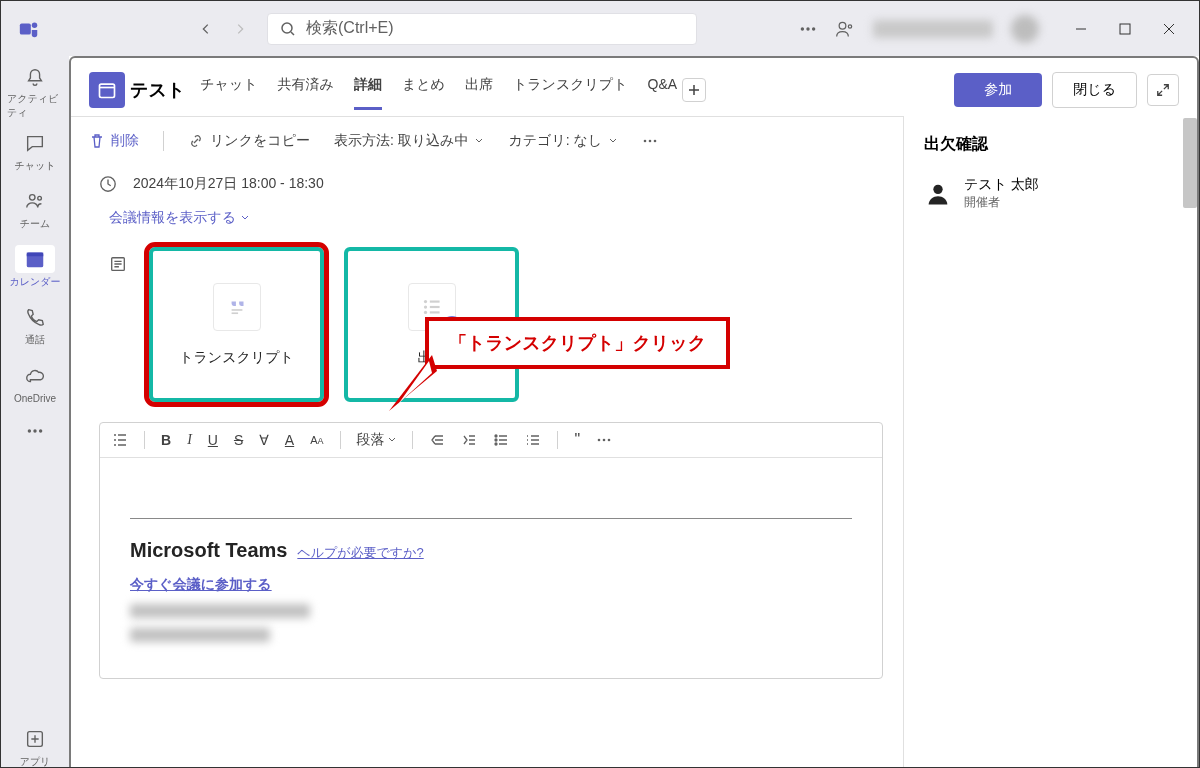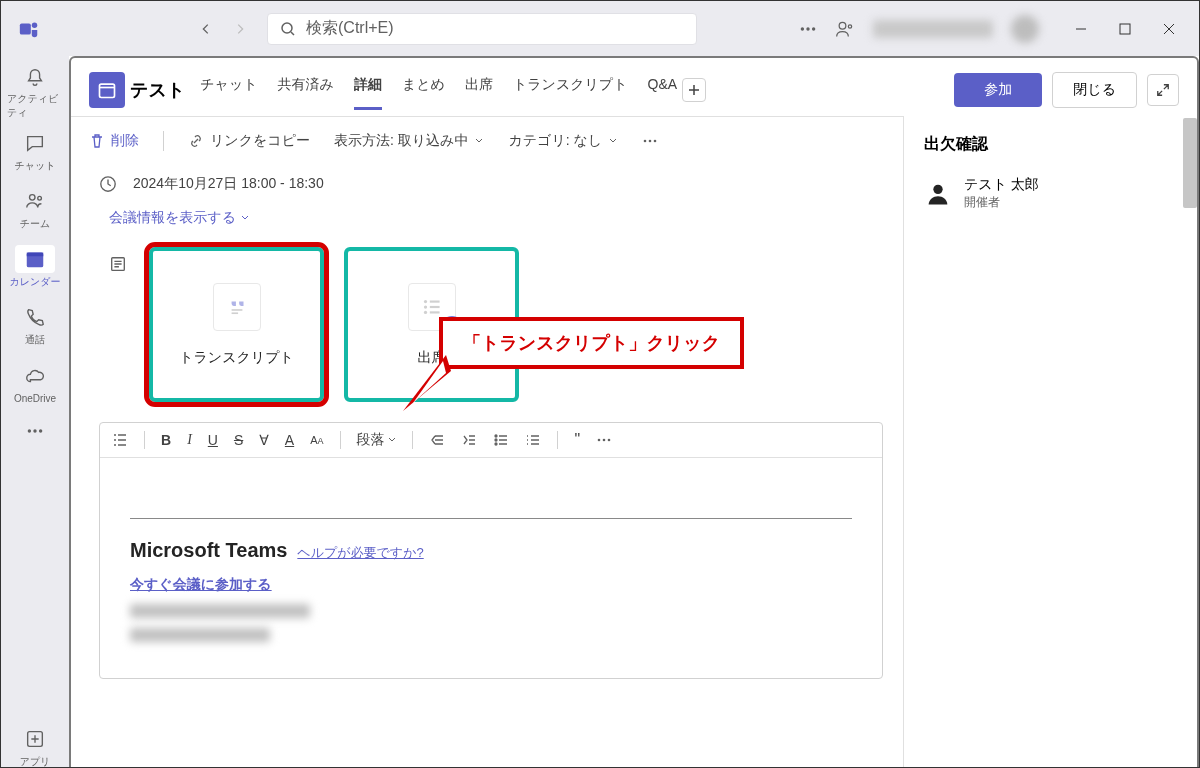--- a/index.html
+++ b/index.html
@@ -46,21 +46,21 @@
 .content-right { width: 296px; border-left: 1px solid #e0e0e0; padding: 16px 20px; position: relative; margin-top: 6px; }
 
 .toolbar2 { display: flex; align-items: center; gap: 24px; padding: 14px 20px; color: #424242; font-size: 14px; }
 .tb2-item { display: flex; align-items: center; gap: 6px; cursor: pointer; }
 .tb2-delete { color: #5b5fc7; }
 .tb2-sep { width: 1px; height: 20px; background: #d1d1d1; }
 
 .info-row { display: flex; align-items: center; gap: 16px; padding: 10px 20px 0 30px; color: #424242; font-size: 14px; }
 .info-link { color: #5b5fc7; display: flex; align-items: center; gap: 4px; padding: 16px 20px 10px 40px; cursor: pointer; font-size: 14px; }
 
-.callout { position: absolute; top: 200px; left: 370px; z-index: 20; }
+.callout { position: absolute; top: 200px; left: 356px; z-index: 20; }
 .callout-box { background: #fff; border: 4px solid #d40000; padding: 10px 20px; font-size: 18px; font-weight: 700; color: #d40000; position: relative; }
 
 .cards { display: flex; gap: 20px; padding: 10px 20px 20px 40px; align-items: center; }
 .cards-icon { width: 20px; color: #616161; align-self: flex-start; margin-top: 8px; }
 .card { width: 175px; height: 155px; border: 4px solid #14b8a6; border-radius: 6px; display: flex; flex-direction: column; align-items: center; justify-content: center; cursor: pointer; background: #fff; }
 .card.highlight { outline: 5px solid #d40000; }
 .card-ico { width: 48px; height: 48px; border: 1px solid #e8e8e8; border-radius: 4px; display: flex; align-items: center; justify-content: center; position: relative; margin-bottom: 18px; background: #fff; }
 .card-badge { position: absolute; right: -8px; bottom: -8px; width: 22px; height: 22px; background: #7479dc; border-radius: 50%; display: flex; align-items: center; justify-content: center; }
 .card-label { font-size: 14px; color: #242424; }
 

